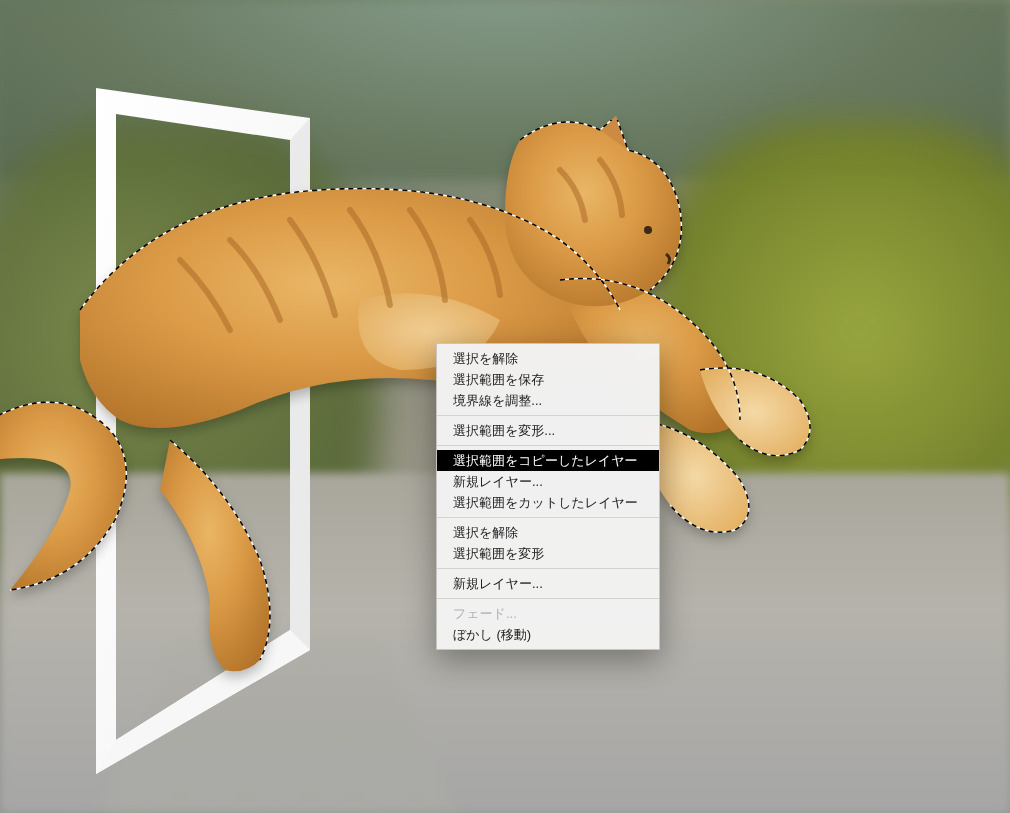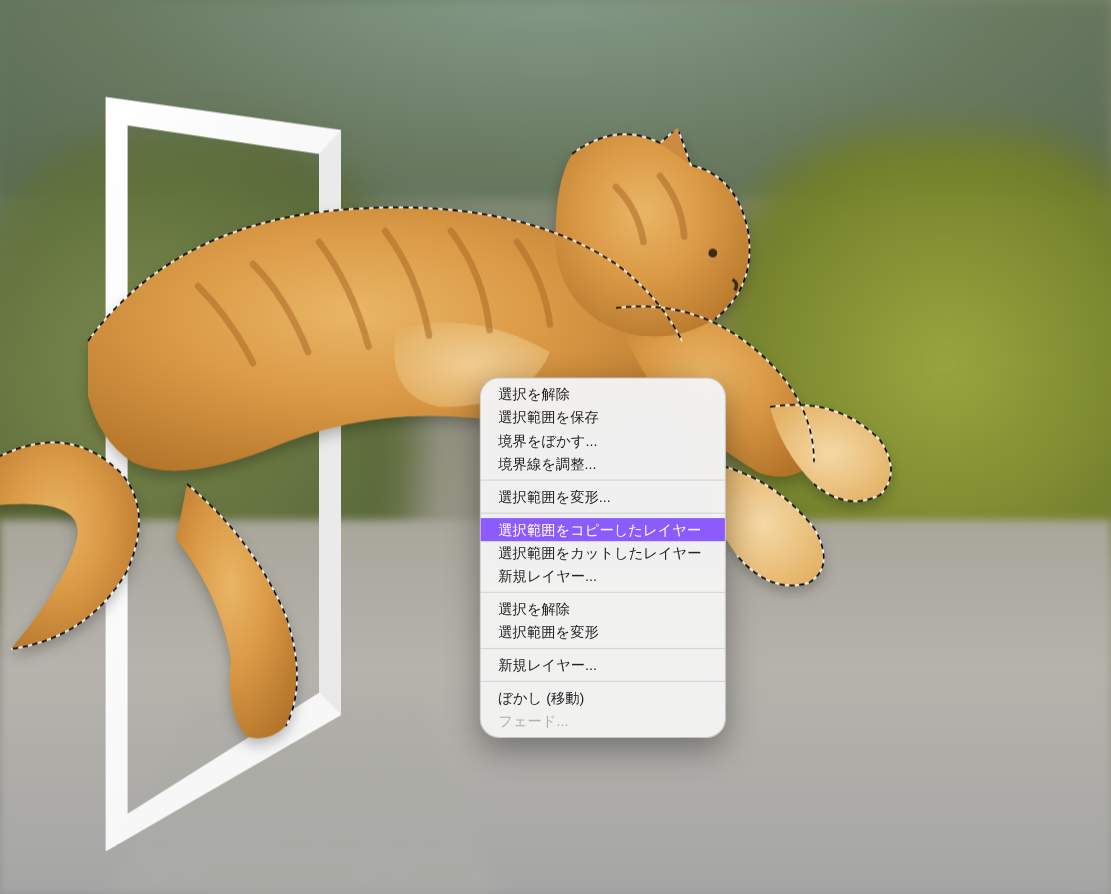--- a/index.html
+++ b/index.html
@@ -54,35 +54,35 @@
     .selection-outline path { fill:none; stroke:#000; stroke-width:1.4; stroke-dasharray:5 4; }
     .selection-outline path.white { stroke:#fff; stroke-dashoffset:5; }
 
     
     .context-menu {
       position:absolute;
       left:436px; top:343px;
       width:224px;
       background: rgba(242,242,242,0.98);
       border: 1px solid rgba(0,0,0,0.18);
-      border-radius: 18px;
+      border-radius: 0;
       box-shadow: 0 10px 30px rgba(0,0,0,0.35);
       padding: 4px 0;
       font-size: 13px;
       line-height: 1;
       color: #222;
       backdrop-filter: blur(10px);
     }
     .menu-item {
       padding: 4px 14px 4px 16px;
       white-space: nowrap;
       cursor: default;
     }
     .menu-item[data-highlighted="true"] {
-      background: #8b5cf6;
+      background: #000000;
       color: #fff;
     }
     .menu-item[data-disabled="true"] { color: #b0b0b0; }
     .menu-sep { height:1px; margin:4px 0; background: rgba(0,0,0,0.12); }
   </style>
 </head>
 <body>
 
 <div class="canvas">
   <div class="bg-sky"></div>
@@ -158,30 +158,29 @@
   <div class="selection-outline">
     <svg viewBox="0 0 820 560">
       <path class="white" d="M-10 300 Q60 260 110 310 Q140 345 115 400 Q80 460 10 470 M80 190 Q160 80 320 70 Q470 60 560 120 Q600 150 620 190 M560 160 Q640 150 700 210 Q740 250 740 300 M700 250 Q760 240 800 280 Q820 310 800 330 Q770 345 740 320 M640 300 Q700 310 740 360 Q760 395 735 410 Q700 420 670 385 M520 20 Q560 -10 600 10 L616 -4 L628 30 Q670 40 680 90 Q688 140 650 170 M170 320 Q230 370 260 440 Q280 500 260 540"></path>
       <path d="M-10 300 Q60 260 110 310 Q140 345 115 400 Q80 460 10 470 M80 190 Q160 80 320 70 Q470 60 560 120 Q600 150 620 190 M560 160 Q640 150 700 210 Q740 250 740 300 M700 250 Q760 240 800 280 Q820 310 800 330 Q770 345 740 320 M640 300 Q700 310 740 360 Q760 395 735 410 Q700 420 670 385 M520 20 Q560 -10 600 10 L616 -4 L628 30 Q670 40 680 90 Q688 140 650 170 M170 320 Q230 370 260 440 Q280 500 260 540"></path>
     </svg>
   </div>
 
   <div class="context-menu" id="context-menu">
       <div class="menu-item">選択を解除</div>
       <div class="menu-item">選択範囲を保存</div>
-      <div class="menu-item">境界をぼかす...</div>
       <div class="menu-item">境界線を調整...</div>
       <div class="menu-sep"></div>
       <div class="menu-item">選択範囲を変形...</div>
       <div class="menu-sep"></div>
       <div class="menu-item" data-highlighted="true">選択範囲をコピーしたレイヤー</div>
+      <div class="menu-item">新規レイヤー...</div>
       <div class="menu-item">選択範囲をカットしたレイヤー</div>
-      <div class="menu-item">新規レイヤー...</div>
       <div class="menu-sep"></div>
       <div class="menu-item">選択を解除</div>
       <div class="menu-item">選択範囲を変形</div>
       <div class="menu-sep"></div>
       <div class="menu-item">新規レイヤー...</div>
       <div class="menu-sep"></div>
+      <div class="menu-item" data-disabled="true">フェード...</div>
       <div class="menu-item">ぼかし (移動)</div>
-      <div class="menu-item" data-disabled="true">フェード...</div>
     </div>
 </div>
 
 </body></html>

